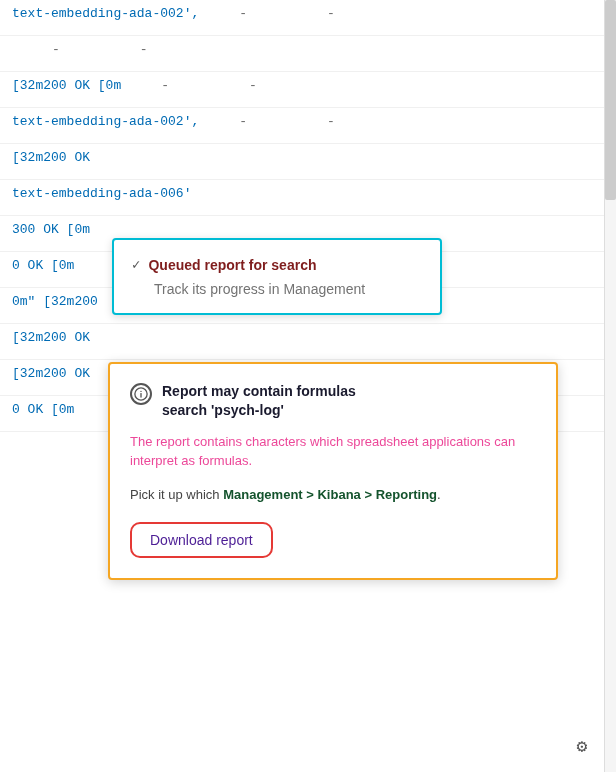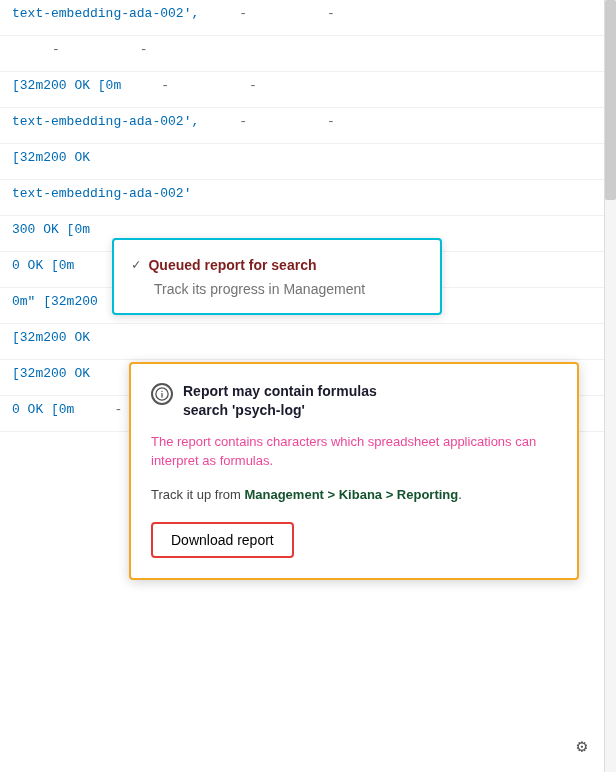--- a/index.html
+++ b/index.html
@@ -110,21 +110,21 @@
       font-size: 14px;
       color: #737373;
       margin-left: 22px;
       margin-top: 8px;
     }
 
     
     .popup-warning {
       position: absolute;
       top: 362px;
-      left: 129px;
+      left: 108px;
       width: 450px;
       background: #fff;
       border: 2px solid #f5a623;
       border-radius: 4px;
       padding: 18px 20px 20px 20px;
       z-index: 21;
       box-shadow: 0 2px 12px rgba(0,0,0,0.18);
     }
 
     .popup-warning .warn-title-row {
@@ -181,23 +181,23 @@
       color: #14532d;
       text-decoration: none;
       cursor: pointer;
       font-weight: bold;
     }
 
     .download-btn {
       display: inline-block;
       padding: 8px 18px;
       border: 2px solid #e53935;
-      border-radius: 4px;
-      background: #fff;
-      color: #000000;
+      border-radius: 10px;
+      background: #fff;
+      color: #4c1d95;
       font-family: -apple-system, BlinkMacSystemFont, 'Segoe UI', sans-serif;
       font-size: 14px;
       font-weight: 500;
       cursor: pointer;
       text-align: center;
     }
   </style>
 </head>
 <body>
 
@@ -219,21 +219,21 @@
   </div>
   <div class="log-row">
     <span class="code">text-embedding-ada-002',</span>
     <span class="dash">-</span>
     <span class="dash">-</span>
   </div>
   <div class="log-row">
     <span class="code">[32m200 OK</span>
   </div>
   <div class="log-row">
-    <span class="code">text-embedding-ada-002'</span>
+    <span class="code">text-embedding-ada-006'</span>
   </div>
   <div class="log-row">
     <span class="code">300 OK [0m</span>
   </div>
   <div class="log-row">
     <span class="code">0 OK [0m</span>
   </div>
   <div class="log-row">
     <span class="code">0m"  [32m200</span>
   </div>
@@ -272,16 +272,16 @@
       <svg viewBox="0 0 16 16" fill="none" xmlns="http://www.w3.org/2000/svg">
         <circle cx="8" cy="8" r="7" stroke="#555" stroke-width="1.5"></circle>
         <circle cx="8" cy="5" r="0.8" fill="#555"></circle>
         <line x1="8" y1="7.5" x2="8" y2="11.5" stroke="#555" stroke-width="1.5" stroke-linecap="round"></line>
       </svg>
     </div>
     <div class="warn-title">Report may contain formulas<br>search 'psych-log'</div>
   </div>
   <div class="warn-body">The report contains characters which spreadsheet applications can interpret as formulas.</div>
   <div class="warn-link-text">
-    <span>Track it up from </span><a class="warn-link">Management &gt; Kibana &gt; Reporting</a><span>.</span>
+    <span>Pick it up which </span><a class="warn-link">Management &gt; Kibana &gt; Reporting</a><span>.</span>
   </div>
   <button class="download-btn">Download report</button>
 </div>
 
 </body></html>

